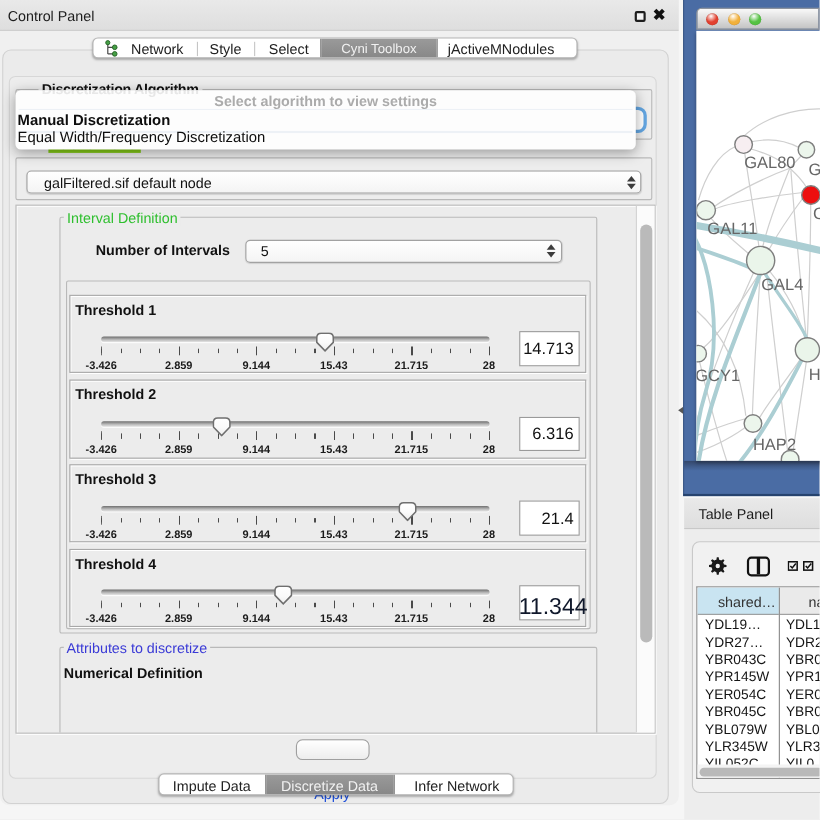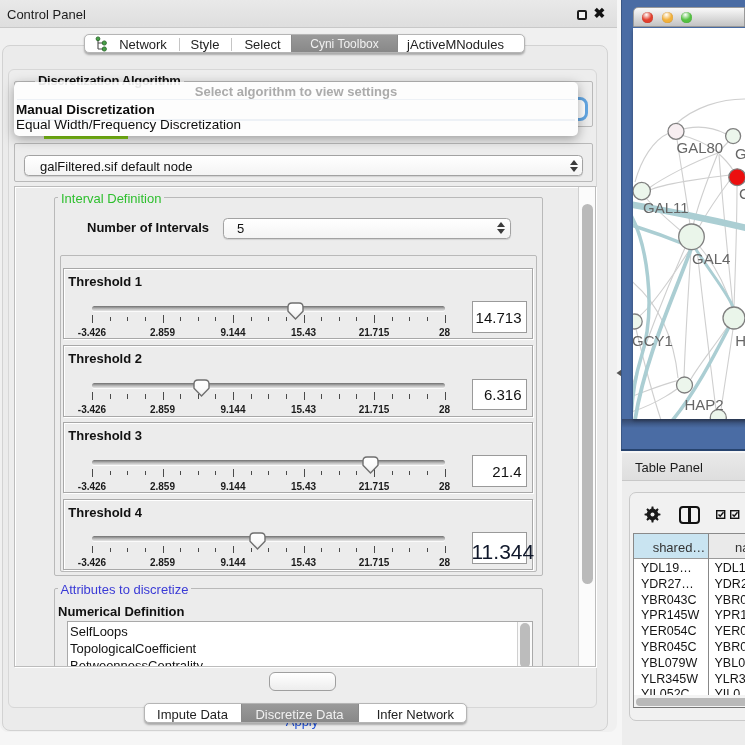--- a/index.html
+++ b/index.html
@@ -143,27 +143,20 @@
           <stop offset="1" stop-color="#ededed"></stop>
         </linearGradient>
       </defs>
 <path d="M1,5 Q1,1 5,1 L12,1 Q16,1 16,5 L16,9.2 L8.5,17 L1,9.2 Z" fill="url(#th3)" stroke="#6f6f6f" stroke-width="1.4"></path>
     </svg>
 <div style="left:457.0px;top:345.6px;width:55.5px;height:31.8px;background:#fff;border:1.5px solid #9a9a9a;"></div>
 <span style="left:457.0px;top:353.29999999999995px;width:50px;text-align:left;font-size:21px;color:#0f172a;">11.344</span>
 <div style="left:39.0px;top:401.5px;width:489px;height:120px;border:1px solid #b9b9b9;border-radius:2px;"></div>
 <span class="grouplab" style="left:43.0px;top:395.0px;color:#3a3ad6;">Attributes to discretize</span>
 <span style="left:43.5px;top:417.0px;font-size:13px;font-weight:bold;color:#111;">Numerical Definition</span>
-<div style="left:52.0px;top:434.5px;width:466px;height:60px;background:#fff;border:1px solid #a9a9a9;overflow:hidden;">
-<span style="left:2.5px;top:2px;font-size:13px;color:#111;">SelfLoops</span>
-<span style="left:2.5px;top:18.8px;font-size:13px;color:#111;">TopologicalCoefficient</span>
-<span style="left:2.5px;top:35.6px;font-size:13px;color:#111;">BetweennessCentrality</span>
-<div style="left:449.5px;top:0;width:16px;height:60px;background:#fafafa;border-left:1px solid #d0d0d0;"></div>
-<div style="left:452.5px;top:1px;width:10px;height:45px;background:#bcbcbc;border-radius:5px;"></div>
-</div>
 <div style="left:563.5px;top:0;width:18px;height:481.5px;background:#fbfbfb;border-left:1px solid #d0d0d0;"></div>
 <div style="left:567px;top:17.5px;width:11px;height:380px;background:#bababa;border-radius:6px;"></div>
 </div>
 <div style="left:269px;top:671.7px;width:66.5px;height:19.8px;background:linear-gradient(#ffffff,#ededed);border:1px solid #9f9f9f;border-radius:6px;"></div>
 <span style="left:302px;top:714px;transform:translateX(-50%);font-size:13px;color:#1d4ed8;">Apply</span>
 <div style="left:144px;top:703.4px;width:322.5px;height:19.5px;background:#ffffff;border:1px solid #b5b5b5;border-radius:5px;box-shadow:0 1.5px 2px rgba(0,0,0,0.28);overflow:hidden;">
 <div style="left:96px;top:0;width:118px;height:19.5px;background:linear-gradient(#9a9a9a,#868686);border-left:1px solid #8a8a8a;border-right:1px solid #8a8a8a;"></div>
 </div>
 <span style="left:192.5px;top:706.5px;transform:translateX(-50%);font-size:13px;font-weight:500;color:#222;white-space:nowrap;">Impute Data</span>
 <span style="left:299.5px;top:706.5px;transform:translateX(-50%);font-size:13px;font-weight:500;color:#f1f1f1;white-space:nowrap;text-align:center;">Discretize Data</span>

